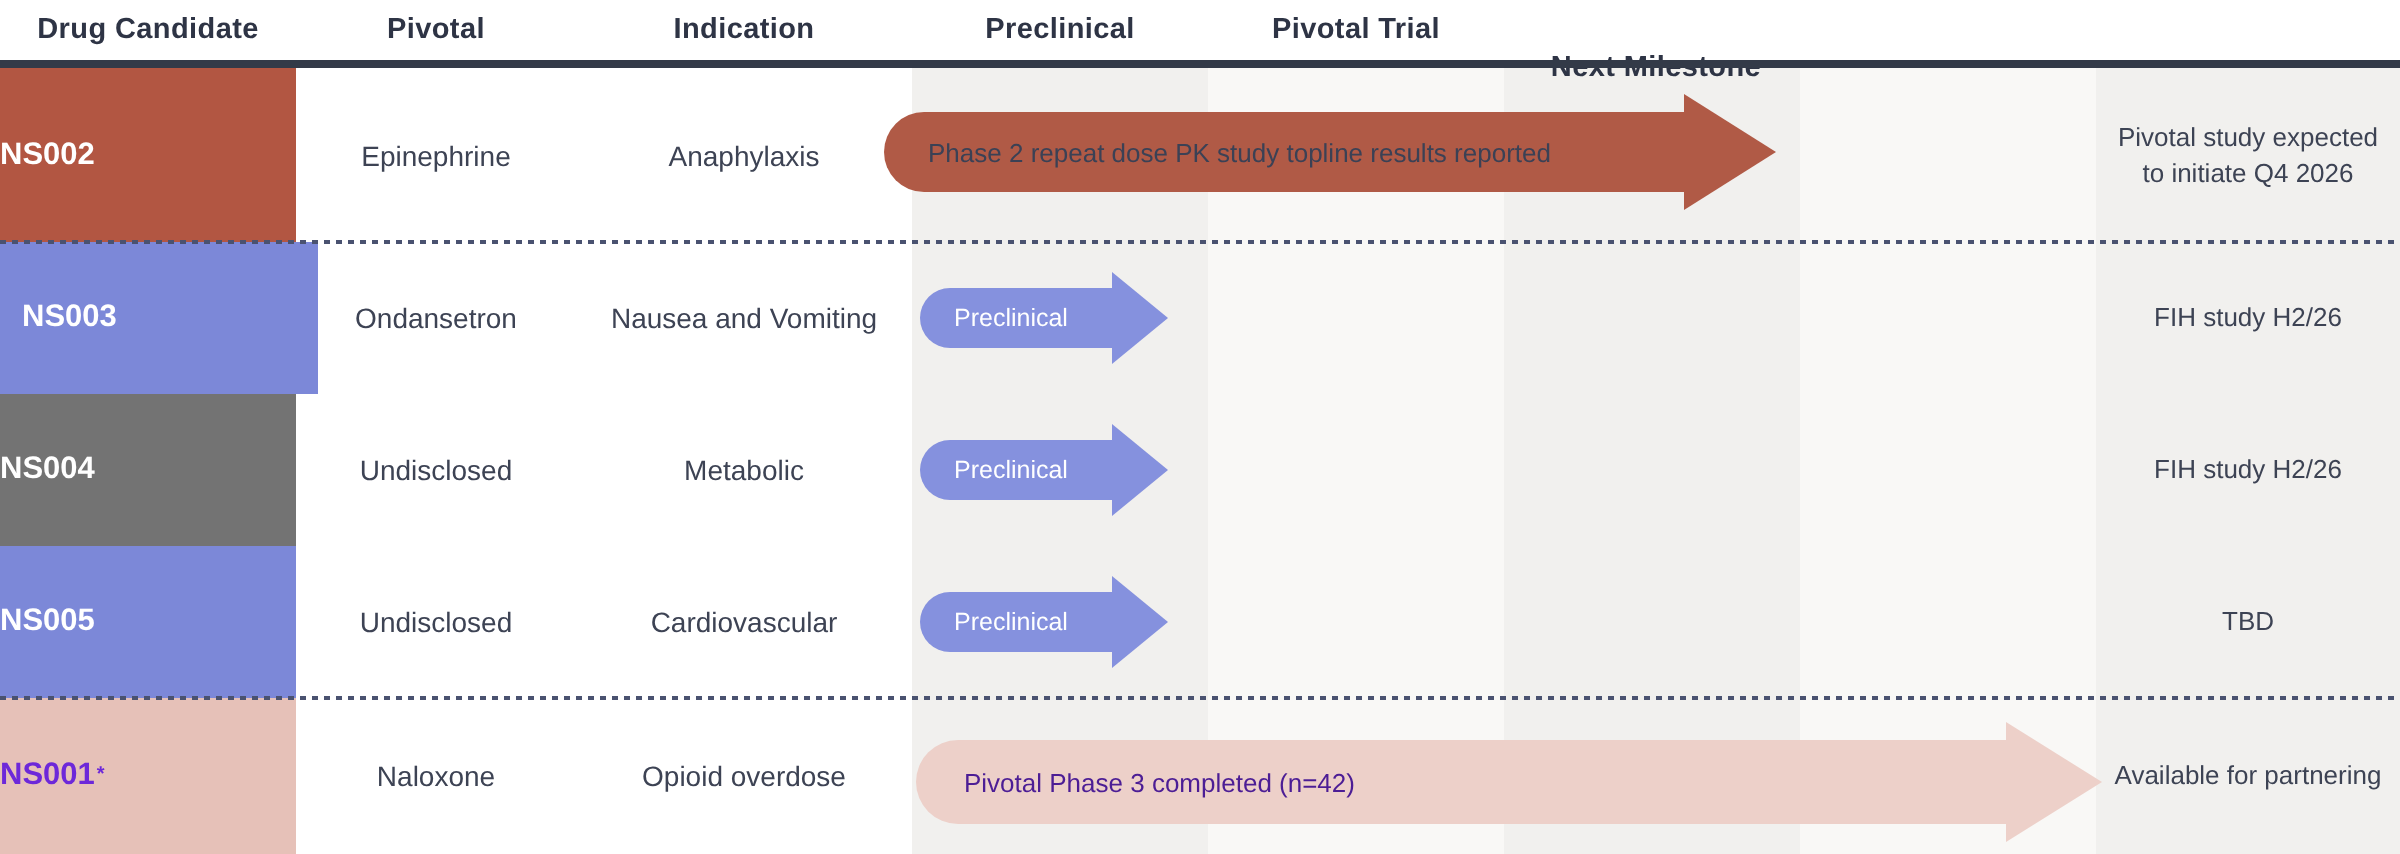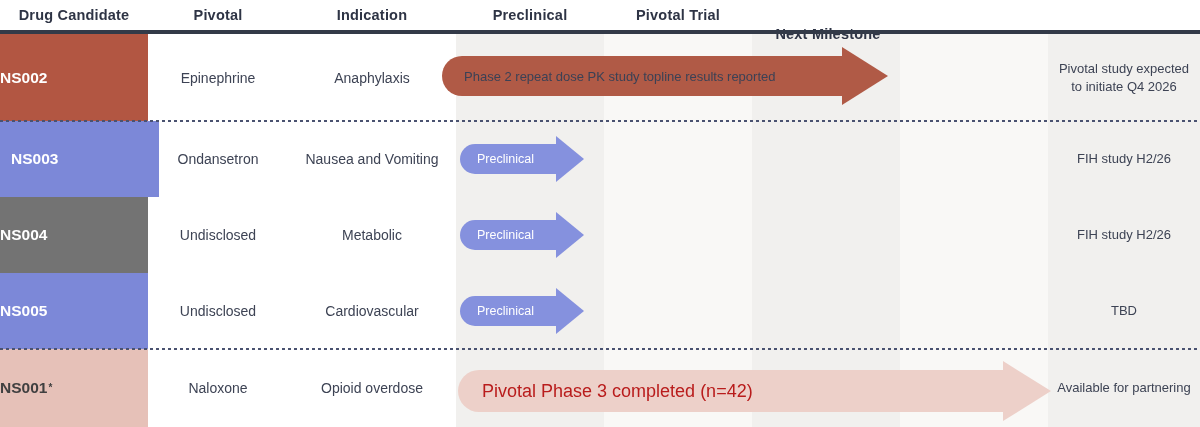--- a/index.html
+++ b/index.html
@@ -23,21 +23,21 @@
   .hc1{width:148px;} .hc2{width:140px;} .hc3{width:168px;}
   .hc4,.hc5,.hc6,.hc7{width:148px;} .hc8{width:152px;margin-top:34px;}
   .header-rule{position:absolute;top:30px;left:0;width:1200px;height:4px;background:#333a48;z-index:6;}
   
   .idcell{position:absolute;left:0;width:148px;display:flex;align-items:center;justify-content:flex-start;
           font-weight:bold;font-size:15.5px;z-index:2;}
   .id-red{top:34px;height:87px;background:#b25642;color:#ffffff;}
   .id-blue1{top:121px;height:76px;background:#7c88d8;color:#ffffff;padding-left:11px;}
   .id-blue2{top:197px;height:76px;background:#737373;color:#ffffff;}
   .id-blue3{top:273px;height:76px;background:#7c88d8;color:#ffffff;}
-  .id-pink{top:349px;height:78px;background:#e6c1b8;color:#404040;}
+  .id-pink{top:349px;height:78px;background:#e6c1b8;color:#6d28d9;}
   .idcell sup{font-size:10px;line-height:0;margin-left:1px;}
   
   .cell{position:absolute;display:flex;align-items:center;justify-content:center;
         font-size:14px;color:#3d4354;z-index:2;text-align:center;}
   .cell-mol{left:148px;width:140px;}
   .cell-ind{left:288px;width:168px;}
   .cell-mile{left:1048px;width:152px;font-size:13px;line-height:1.35;z-index:2;}
   .cell-mile span{display:block;max-width:134px;}
   .r1{top:34px;height:87px;} .r2{top:121px;height:76px;} .r3{top:197px;height:76px;}
   .r4{top:273px;height:76px;} .r5{top:349px;height:78px;}
@@ -50,21 +50,21 @@
   .arrow-red .arrow-head{border-top:29px solid transparent;border-bottom:29px solid transparent;border-left:46px solid #b05a46;}
   .arrow-red .arrow-label{font-size:13px;color:#3b4155;white-space:nowrap;}
   .arrow-blue{left:460px;height:46px;}
   .ab1{top:136px;} .ab2{top:212px;} .ab3{top:288px;}
   .arrow-blue .arrow-body{width:96px;height:30px;border-radius:15px 0 0 15px;background:#8591de;padding-left:17px;}
   .arrow-blue .arrow-head{border-top:23px solid transparent;border-bottom:23px solid transparent;border-left:28px solid #8591de;}
   .arrow-blue .arrow-label{font-size:12.5px;color:#ffffff;white-space:nowrap;}
   .arrow-pink{left:458px;top:361px;height:60px;}
   .arrow-pink .arrow-body{width:545px;height:42px;border-radius:21px 0 0 21px;background:#edd0c9;padding-left:24px;}
   .arrow-pink .arrow-head{border-top:30px solid transparent;border-bottom:30px solid transparent;border-left:48px solid #edd0c9;}
-  .arrow-pink .arrow-label{font-size:18px;color:#b91c1c;white-space:nowrap;}
+  .arrow-pink .arrow-label{font-size:13px;color:#4c1d95;white-space:nowrap;}
   
   .dash{position:absolute;left:0;width:1200px;height:2px;z-index:4;
         background:repeating-linear-gradient(90deg,#4a5270 0 3px,transparent 3px 6px);}
   .dash1{top:120px;} .dash2{top:348px;}
 </style>
 </head>
 <body>
 
 <div class="stage">
 

